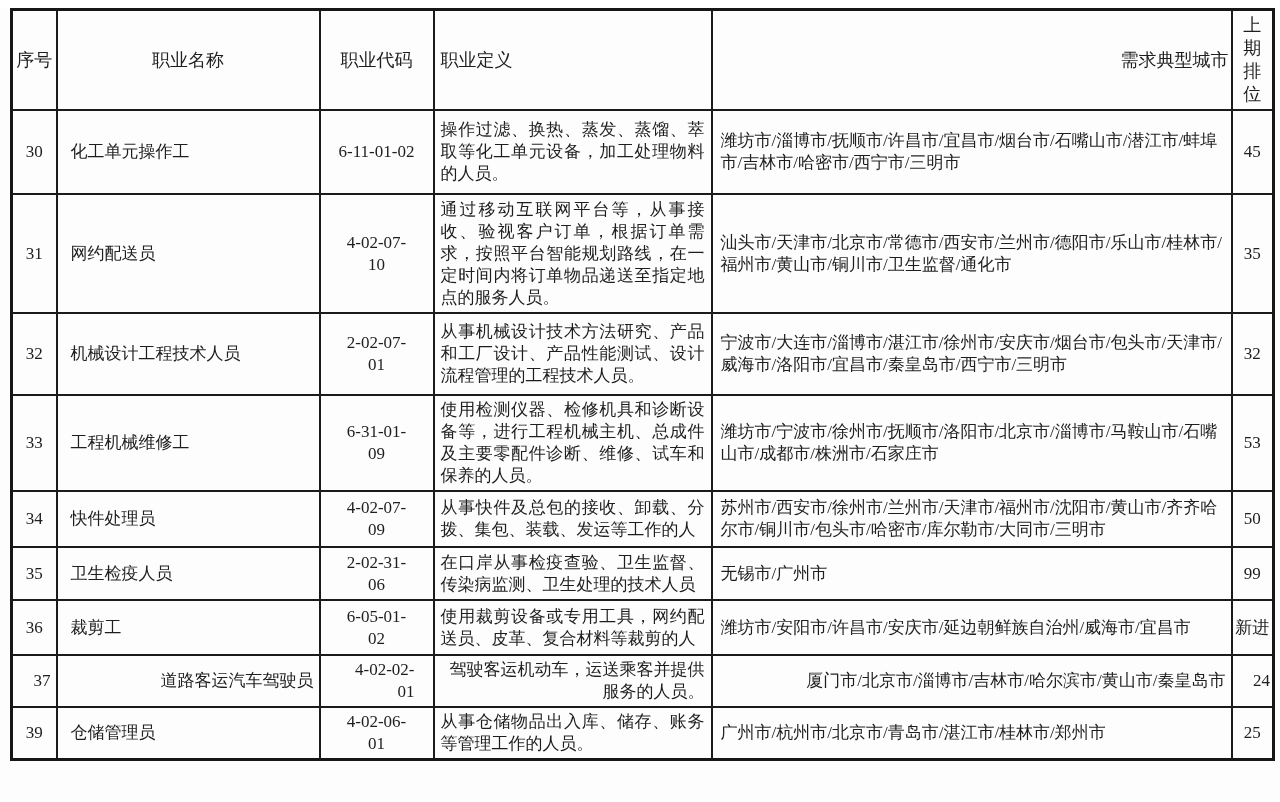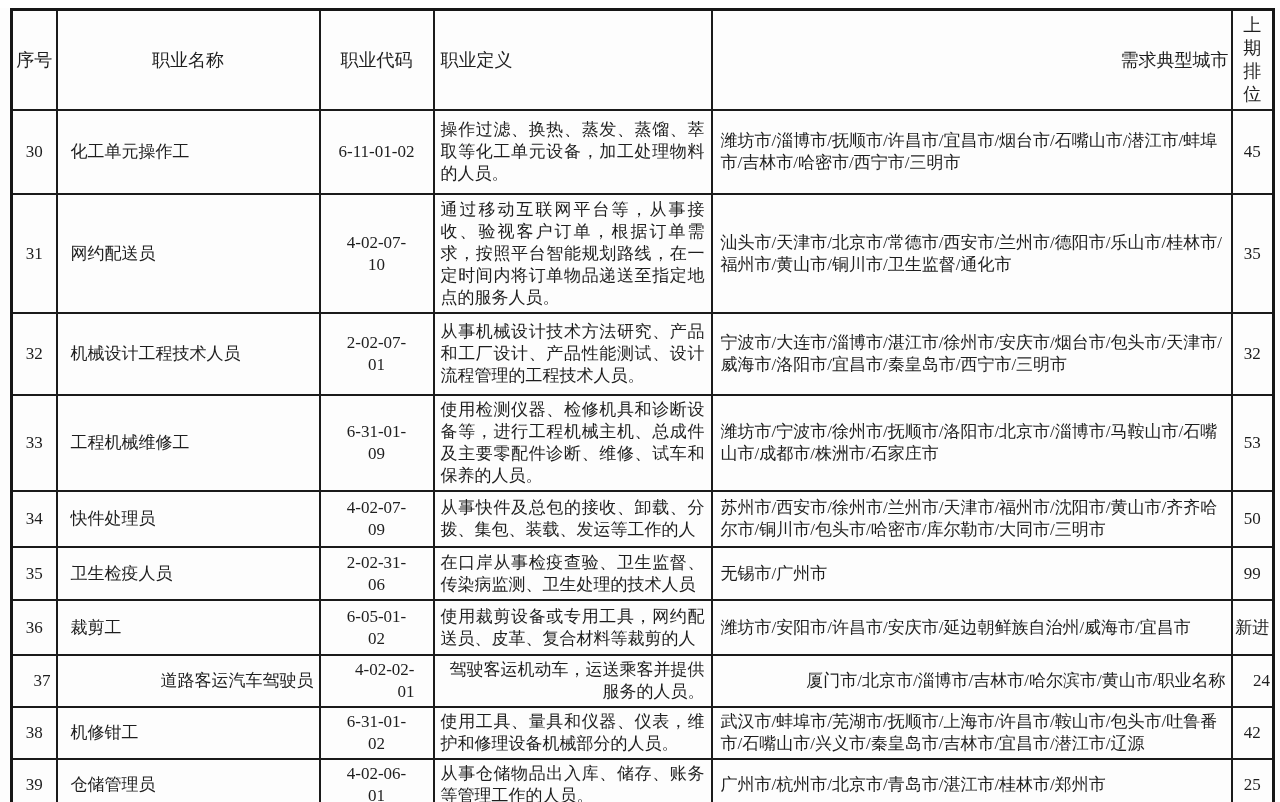--- a/index.html
+++ b/index.html
@@ -151,32 +151,24 @@
     <td class="c-def">使用裁剪设备或专用工具，网约配送员、皮革、复合材料等裁剪的人</td>
     <td class="c-cities">潍坊市/安阳市/许昌市/安庆市/延边朝鲜族自治州/威海市/宜昌市</td>
     <td class="c-rank">新进</td>
   </tr>
 
   <tr>
     <td class="c-no">37</td>
     <td class="c-name">道路客运汽车驾驶员</td>
     <td class="c-code">4-02-02-01</td>
     <td class="c-def">驾驶客运机动车，运送乘客并提供服务的人员。</td>
-    <td class="c-cities">厦门市/北京市/淄博市/吉林市/哈尔滨市/黄山市/职业名称</td>
+    <td class="c-cities">厦门市/北京市/淄博市/吉林市/哈尔滨市/黄山市/秦皇岛市</td>
     <td class="c-rank">24</td>
   </tr>
 
-  <tr>
-    <td class="c-no">38</td>
-    <td class="c-name">机修钳工</td>
-    <td class="c-code">6-31-01-02</td>
-    <td class="c-def">使用工具、量具和仪器、仪表，维护和修理设备机械部分的人员。</td>
-    <td class="c-cities">武汉市/蚌埠市/芜湖市/抚顺市/上海市/许昌市/鞍山市/包头市/吐鲁番市/石嘴山市/兴义市/秦皇岛市/吉林市/宜昌市/潜江市/辽源</td>
-    <td class="c-rank">42</td>
-  </tr>
 
   <tr>
     <td class="c-no">39</td>
     <td class="c-name">仓储管理员</td>
     <td class="c-code">4-02-06-01</td>
     <td class="c-def">从事仓储物品出入库、储存、账务等管理工作的人员。</td>
     <td class="c-cities">广州市/杭州市/北京市/青岛市/湛江市/桂林市/郑州市</td>
     <td class="c-rank">25</td>
   </tr>
 

